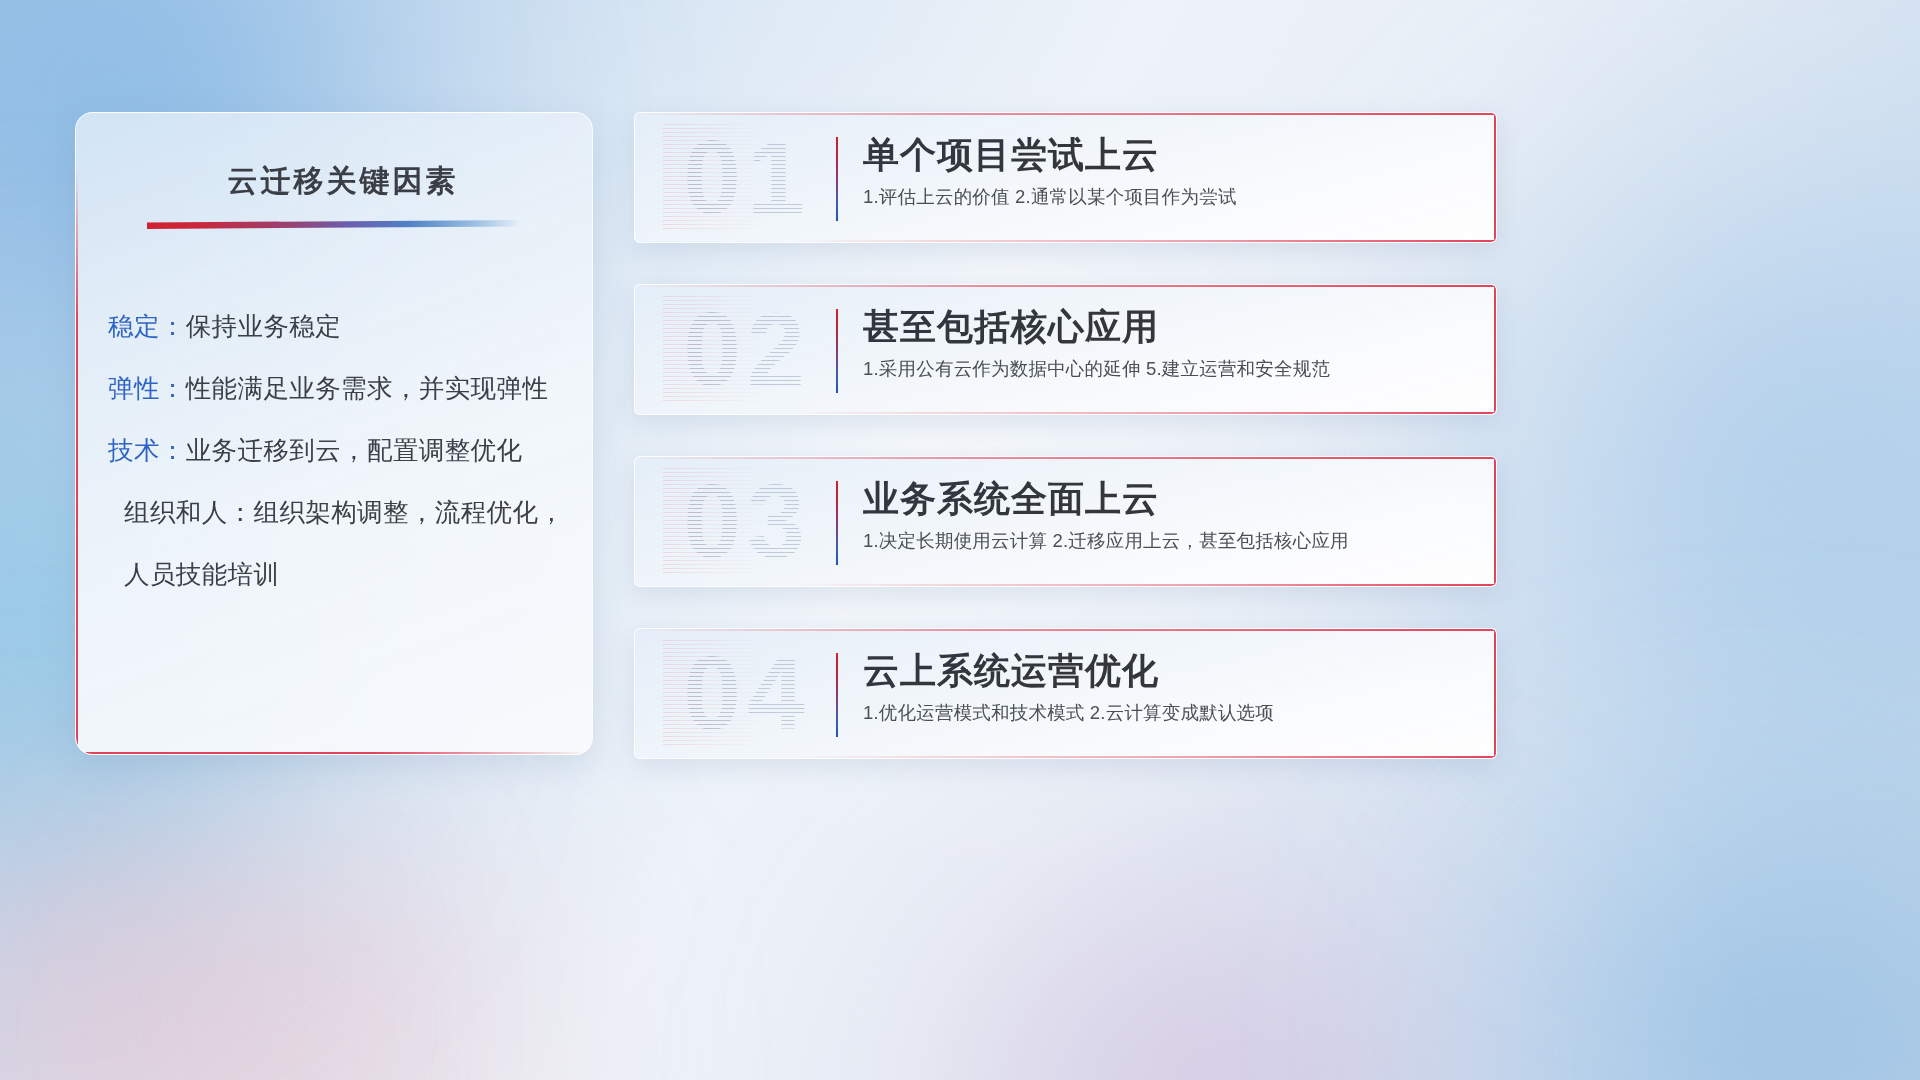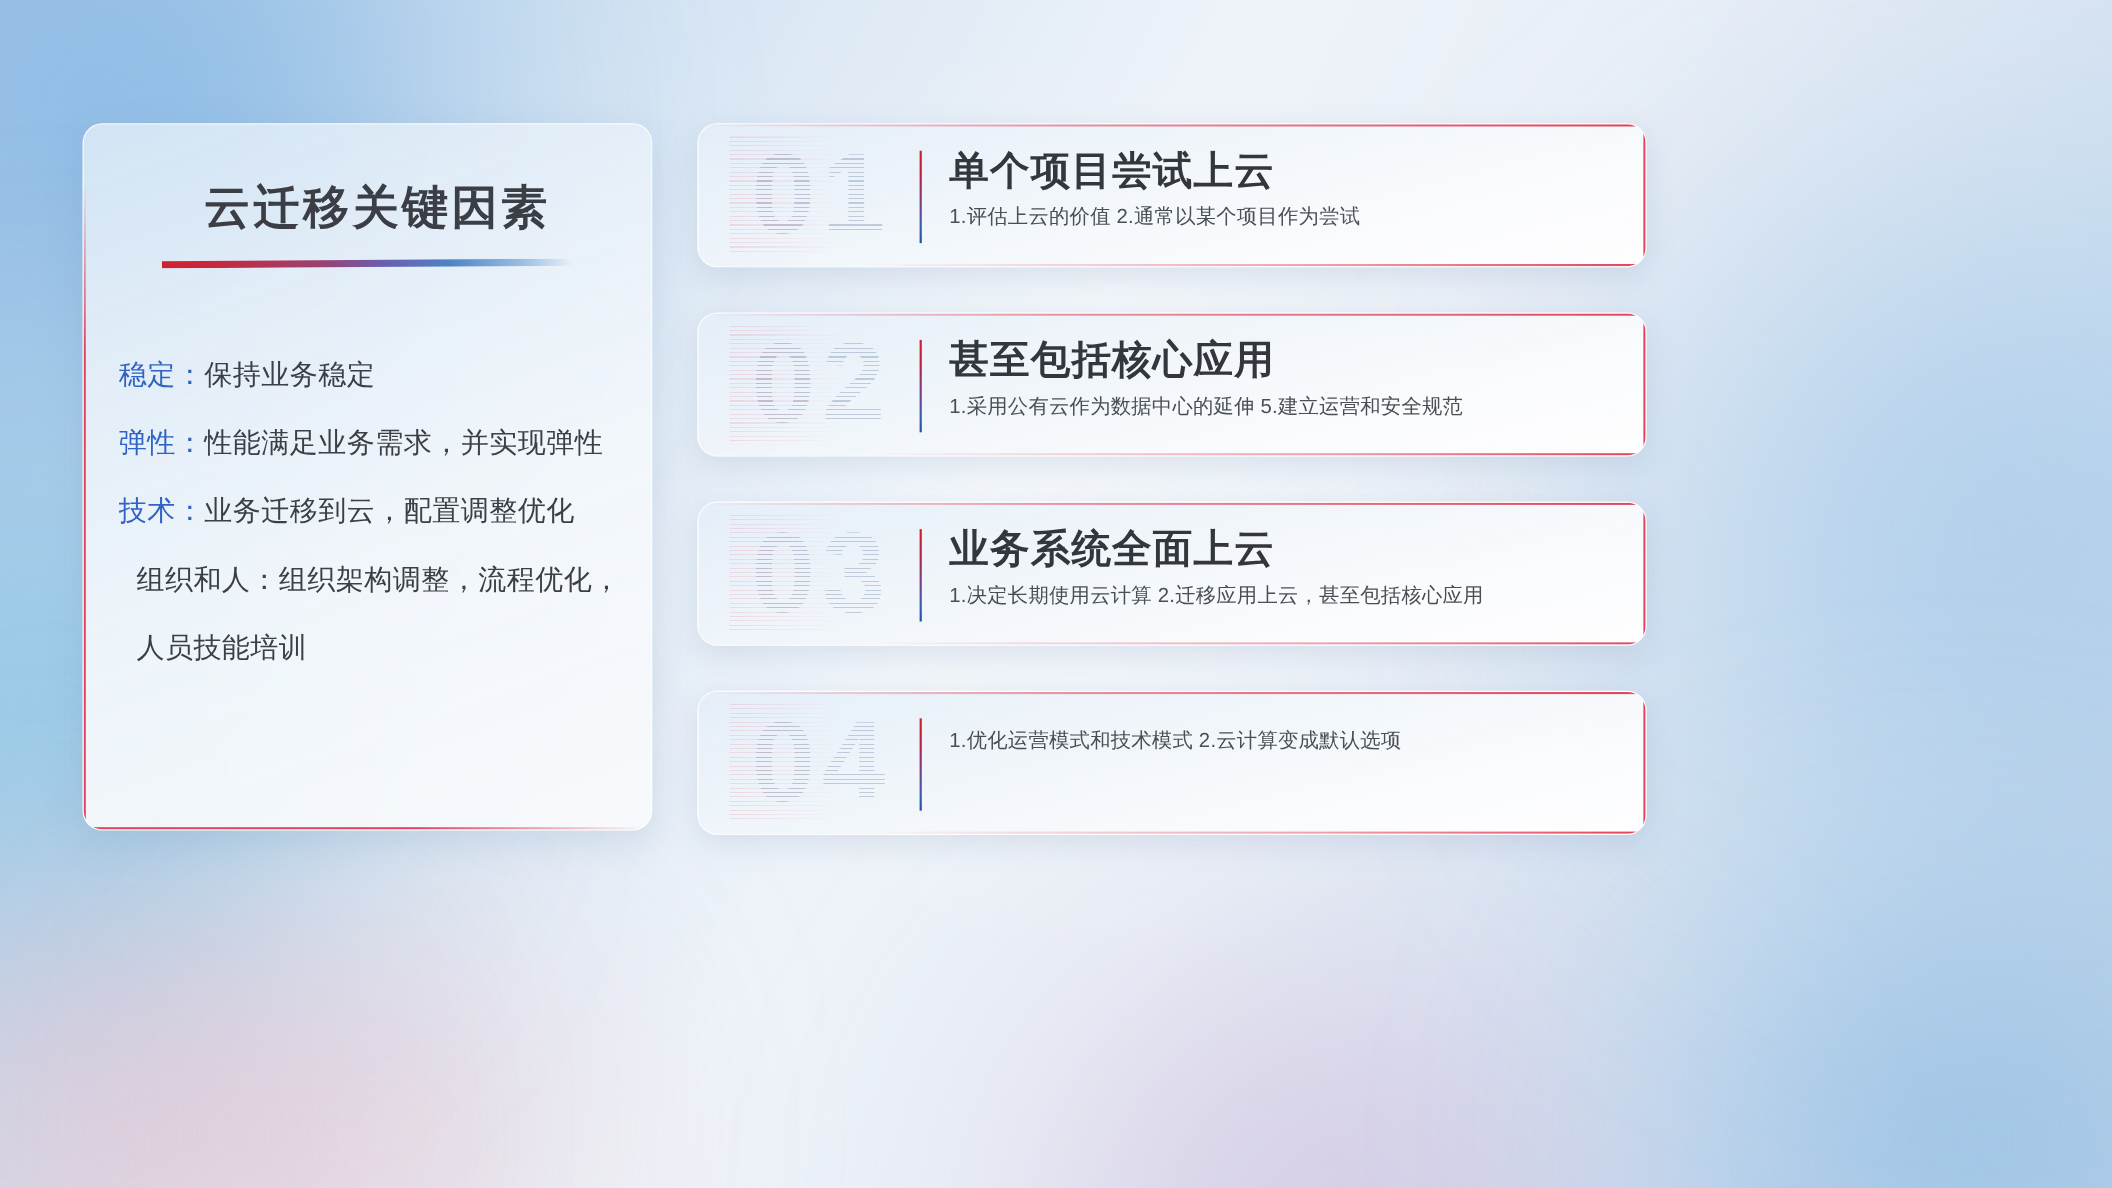--- a/index.html
+++ b/index.html
@@ -77,42 +77,42 @@
   #left-panel .edge-left, #left-panel .edge-bottom {
     position:absolute; background:#e2435a;
   }
   #left-panel .edge-left { left:0; top:54px; bottom:0; width:2px;
     background:linear-gradient(to bottom, rgba(226,67,90,0), #e2435a 26%, #e2435a 100%); }
   #left-panel .edge-bottom { left:0; bottom:0; height:2px; width:100%;
     background:linear-gradient(to right, #e2435a, #e2435a 58%, rgba(226,67,90,0) 100%); }
 
   #panel-title {
     margin:48px 0 0 18px; text-align:center;
-    font-size:42px; font-weight:700; letter-spacing:3px; color:#3b3f45;
+    font-size:30px; font-weight:700; letter-spacing:3px; color:#3b3f45;
   }
   #title-underline {
     margin:18px auto 0 auto; width:374px; height:9px;
     background:linear-gradient(to right,#d31f30 0%,#cb2436 16%,#8e4croll 0%,#7a5a9a 50%,#5b86c6 72%,#b9d2ea 92%,rgba(185,210,234,0) 100%);
     background:linear-gradient(to right,#d2202f 0%,#c8293d 14%,#9a4171 38%,#6a5fae 54%,#4f82c4 70%,#9cc0e2 88%,rgba(156,192,226,0) 100%);
     clip-path:polygon(0% 28%, 100% 0%, 100% 72%, 0% 100%);
   }
 
   #factor-list { margin:66px 0 0 32px; }
   .factor-row {
     font-size:25.5px; line-height:62px; white-space:nowrap; color:#3c4046;
     letter-spacing:.4px;
   }
   .factor-key { color:#2f63c4; }
   .factor-key.plain { color:#3c4046;margin-left:16px; }
 
   
   #cards { position:absolute; z-index:3; left:634px; top:112px; width:863px; }
   .card {
     position:relative; height:131px; margin-bottom:41px;
-    border-radius:18px;
+    border-radius:6px;
     background:linear-gradient(165deg,
         rgba(228,238,248,.92) 0%,
         rgba(240,245,250,.95) 40%,
         rgba(250,251,253,.97) 72%,
         rgba(254,254,255,.99) 100%);
     border:1px solid rgba(255,255,255,.8);
     box-shadow:0 8px 26px rgba(110,140,180,.18);
     overflow:hidden;
   }
   .card .accent-top {
@@ -240,17 +240,18 @@
     </div>
   </article>
 
   <article class="card">
     <span class="accent-top"></span>
     <span class="accent-right"></span>
     <span class="accent-bottom"></span>
     <div class="card-num">04</div>
     <span class="card-divider"></span>
     <div class="card-body">
+      <h2 class="card-title">云上系统运营优化</h2>
       <p class="card-desc">1.优化运营模式和技术模式    2.云计算变成默认选项</p>
     </div>
   </article>
 
 </section>
 
 </body></html>

